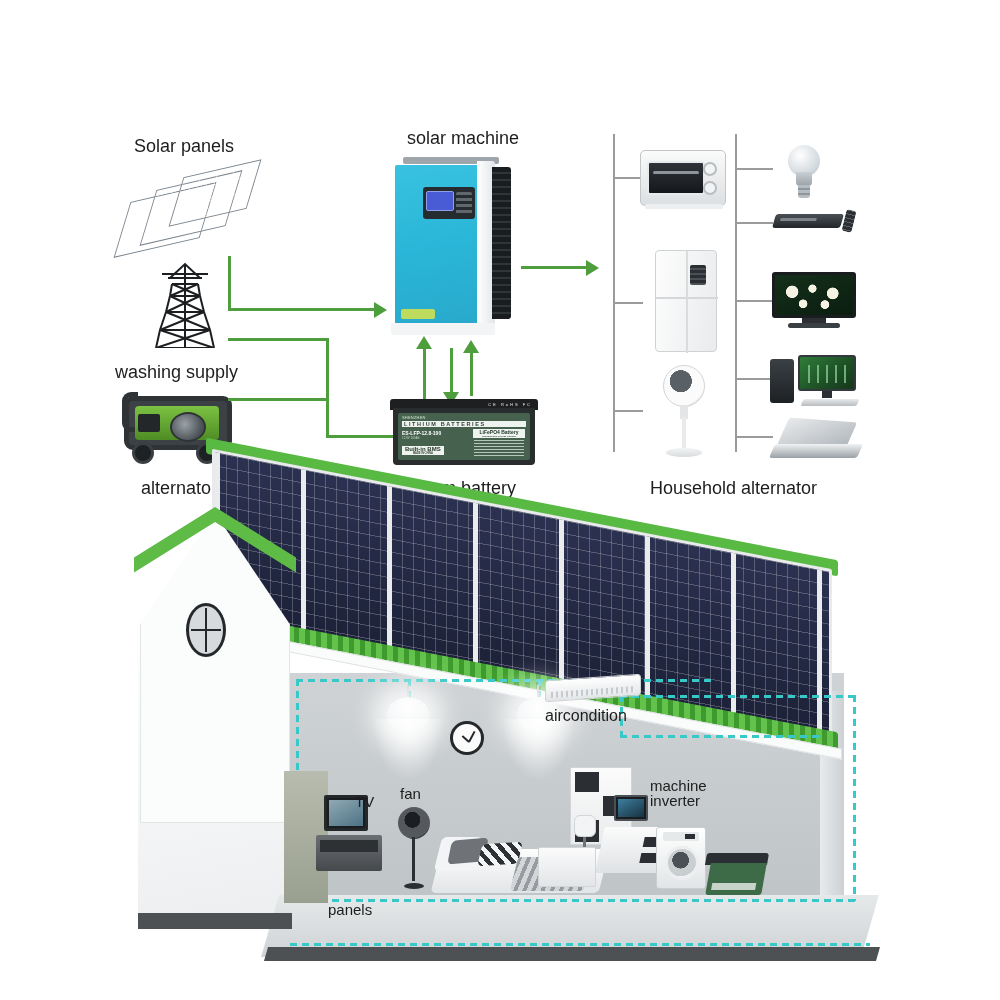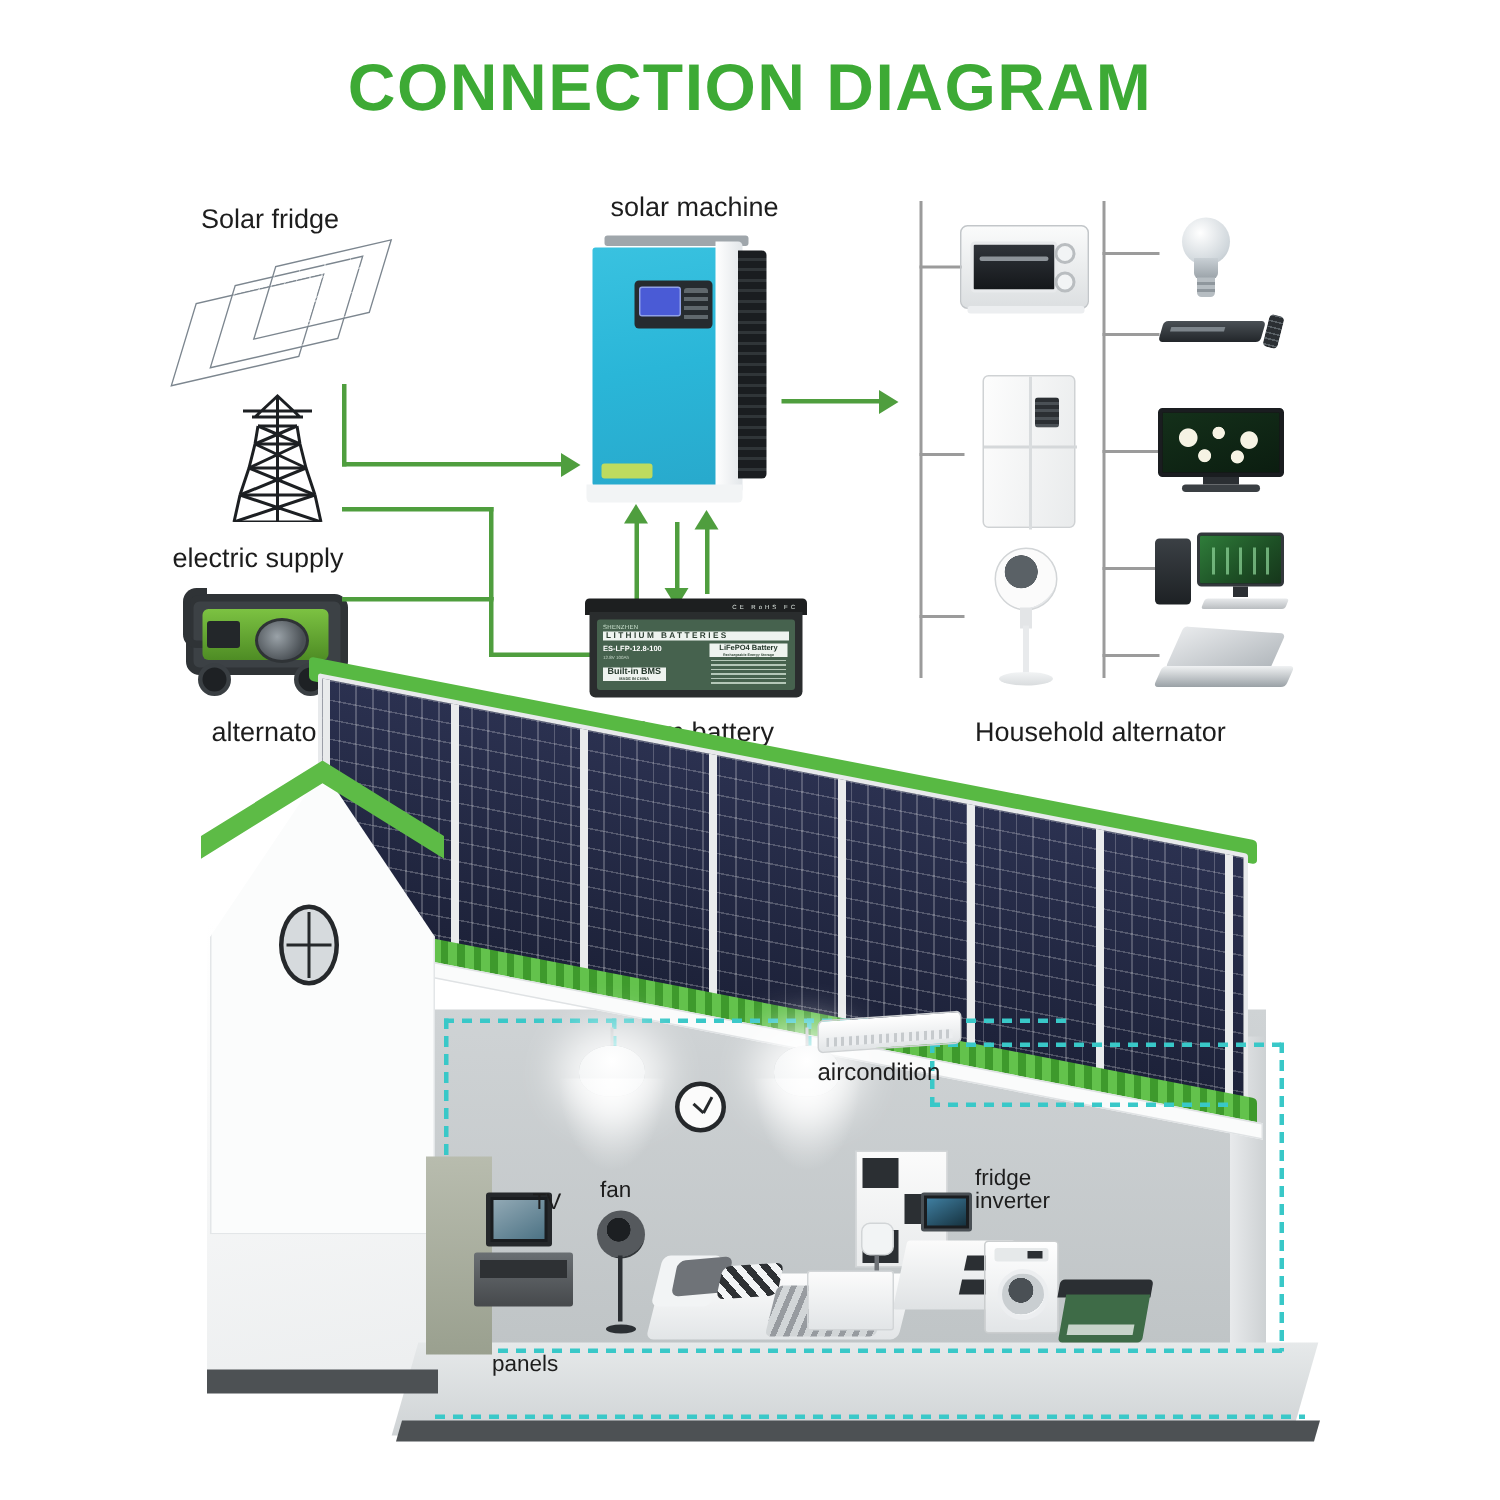--- a/index.html
+++ b/index.html
@@ -254,24 +254,23 @@
 
   .pc-int { position: absolute; width: 34px; height: 26px; background: #1a1d20; border: 2px solid #4a5055; border-radius: 2px; }
   .pc-int:after { content:""; position:absolute; inset:2px; background: linear-gradient(150deg,#3f7ea0,#16323f); }
   .kitchen-unit { position: absolute; width: 58px; height: 40px; background: linear-gradient(180deg,#fbfbfb,#e2e5e7); border: 1px solid #d2d5d7; border-radius: 2px; }
 </style>
 </head>
 <body>
 
 <div id="stage">
 
-  <div class="title">CONNECTION DIAGRAM</div>
-
-  <div class="lbl" style="left:134px; top:136px; font-size:18px;">Solar fridge</div>
-  <div class="lbl" style="left:115px; top:362px; font-size:18px;">electric supply</div>
+
+  <div class="lbl" style="left:134px; top:136px; font-size:18px;">Solar panels</div>
+  <div class="lbl" style="left:115px; top:362px; font-size:18px;">washing supply</div>
   <div class="lbl" style="left:141px; top:478px; font-size:18px;">alternator</div>
   <div class="lbl" style="left:407px; top:128px; font-size:18px;">solar machine</div>
   <div class="lbl" style="left:404px; top:478px; font-size:18px;">lithium battery</div>
   <div class="lbl" style="left:650px; top:478px; font-size:18px;">Household alternator</div>
 
   <div class="sp-wrap">
     <div class="sp sp1"></div>
     <div class="sp sp2"></div>
     <div class="sp sp3"></div>
   </div>
@@ -489,21 +488,21 @@
       <div class="panel"></div>
         <div class="door"></div>
     </div>
     <div class="batbox" style="left:586px; top:358px;">
       <div class="top"></div>
         <div class="bd"></div>
     </div>
 
     <div class="lbl" style="left:425px; top:212px; font-size:16px;">aircondition</div>
     <div class="lbl" style="left:530px; top:283px; font-size:15px; line-height:15px;">
-      <span>fridge</span><br>
+      <span>machine</span><br>
       <span>inverter</span>
     </div>
     <div class="lbl" style="left:235px; top:298px; font-size:15px;">TV</div>
     <div class="lbl" style="left:280px; top:290px; font-size:15px;">fan</div>
     <div class="lbl" style="left:208px; top:406px; font-size:15px;">panels</div>
   </div>
 
 </div>
 
 </body></html>

